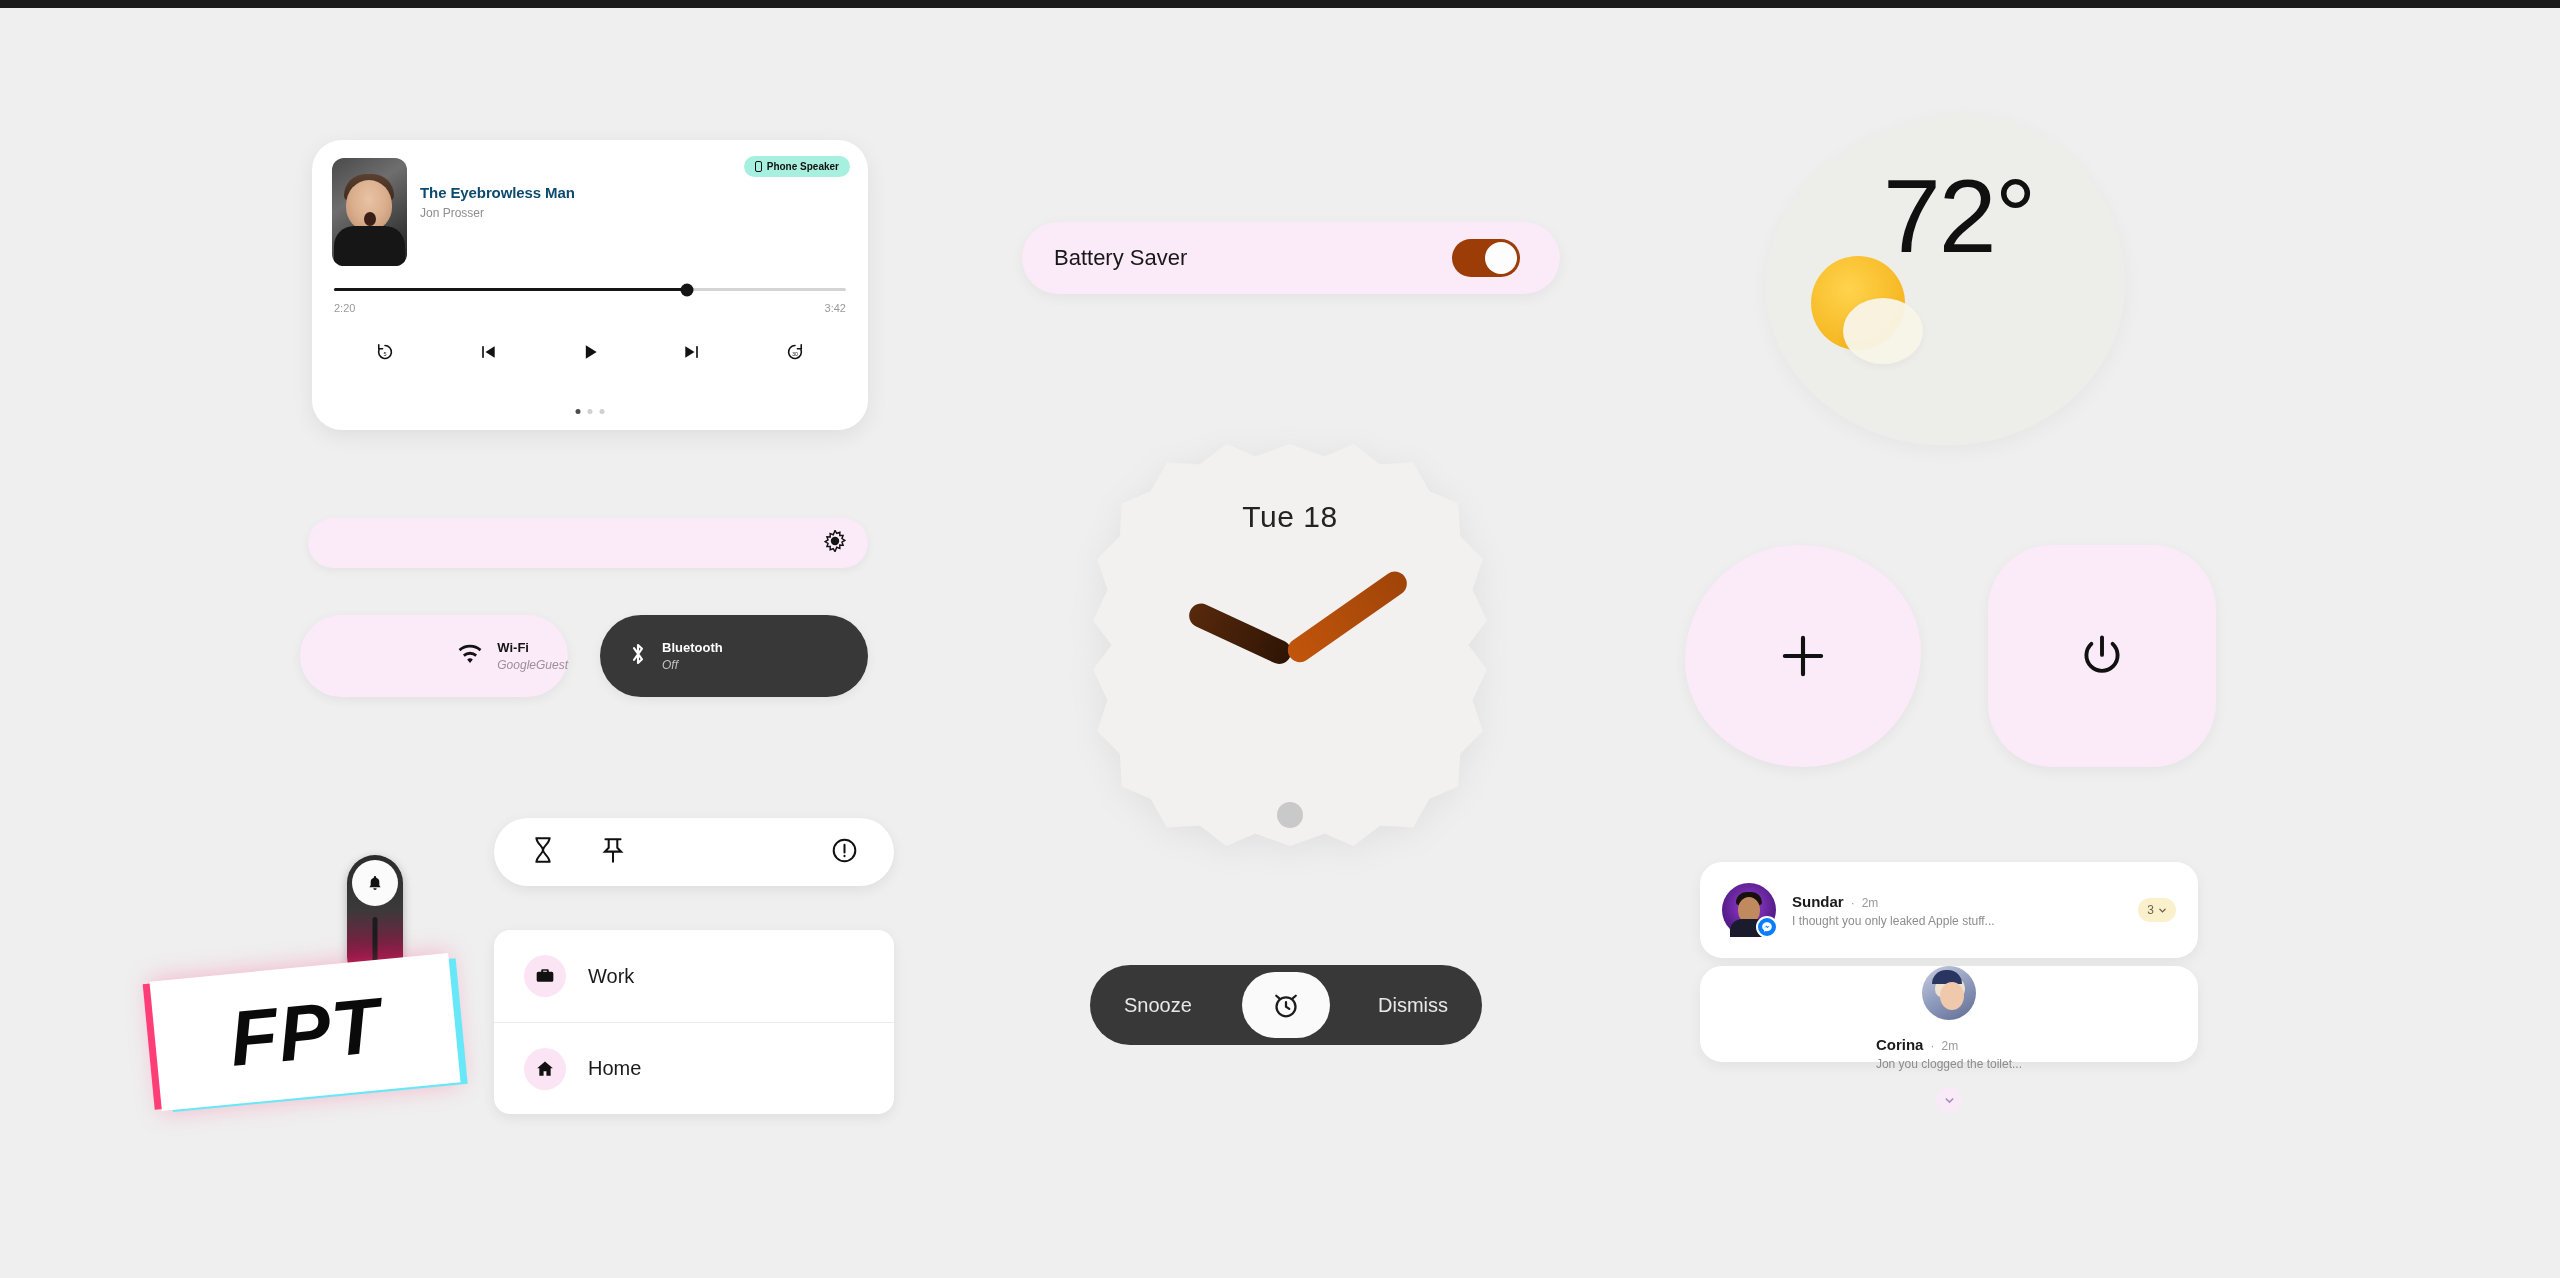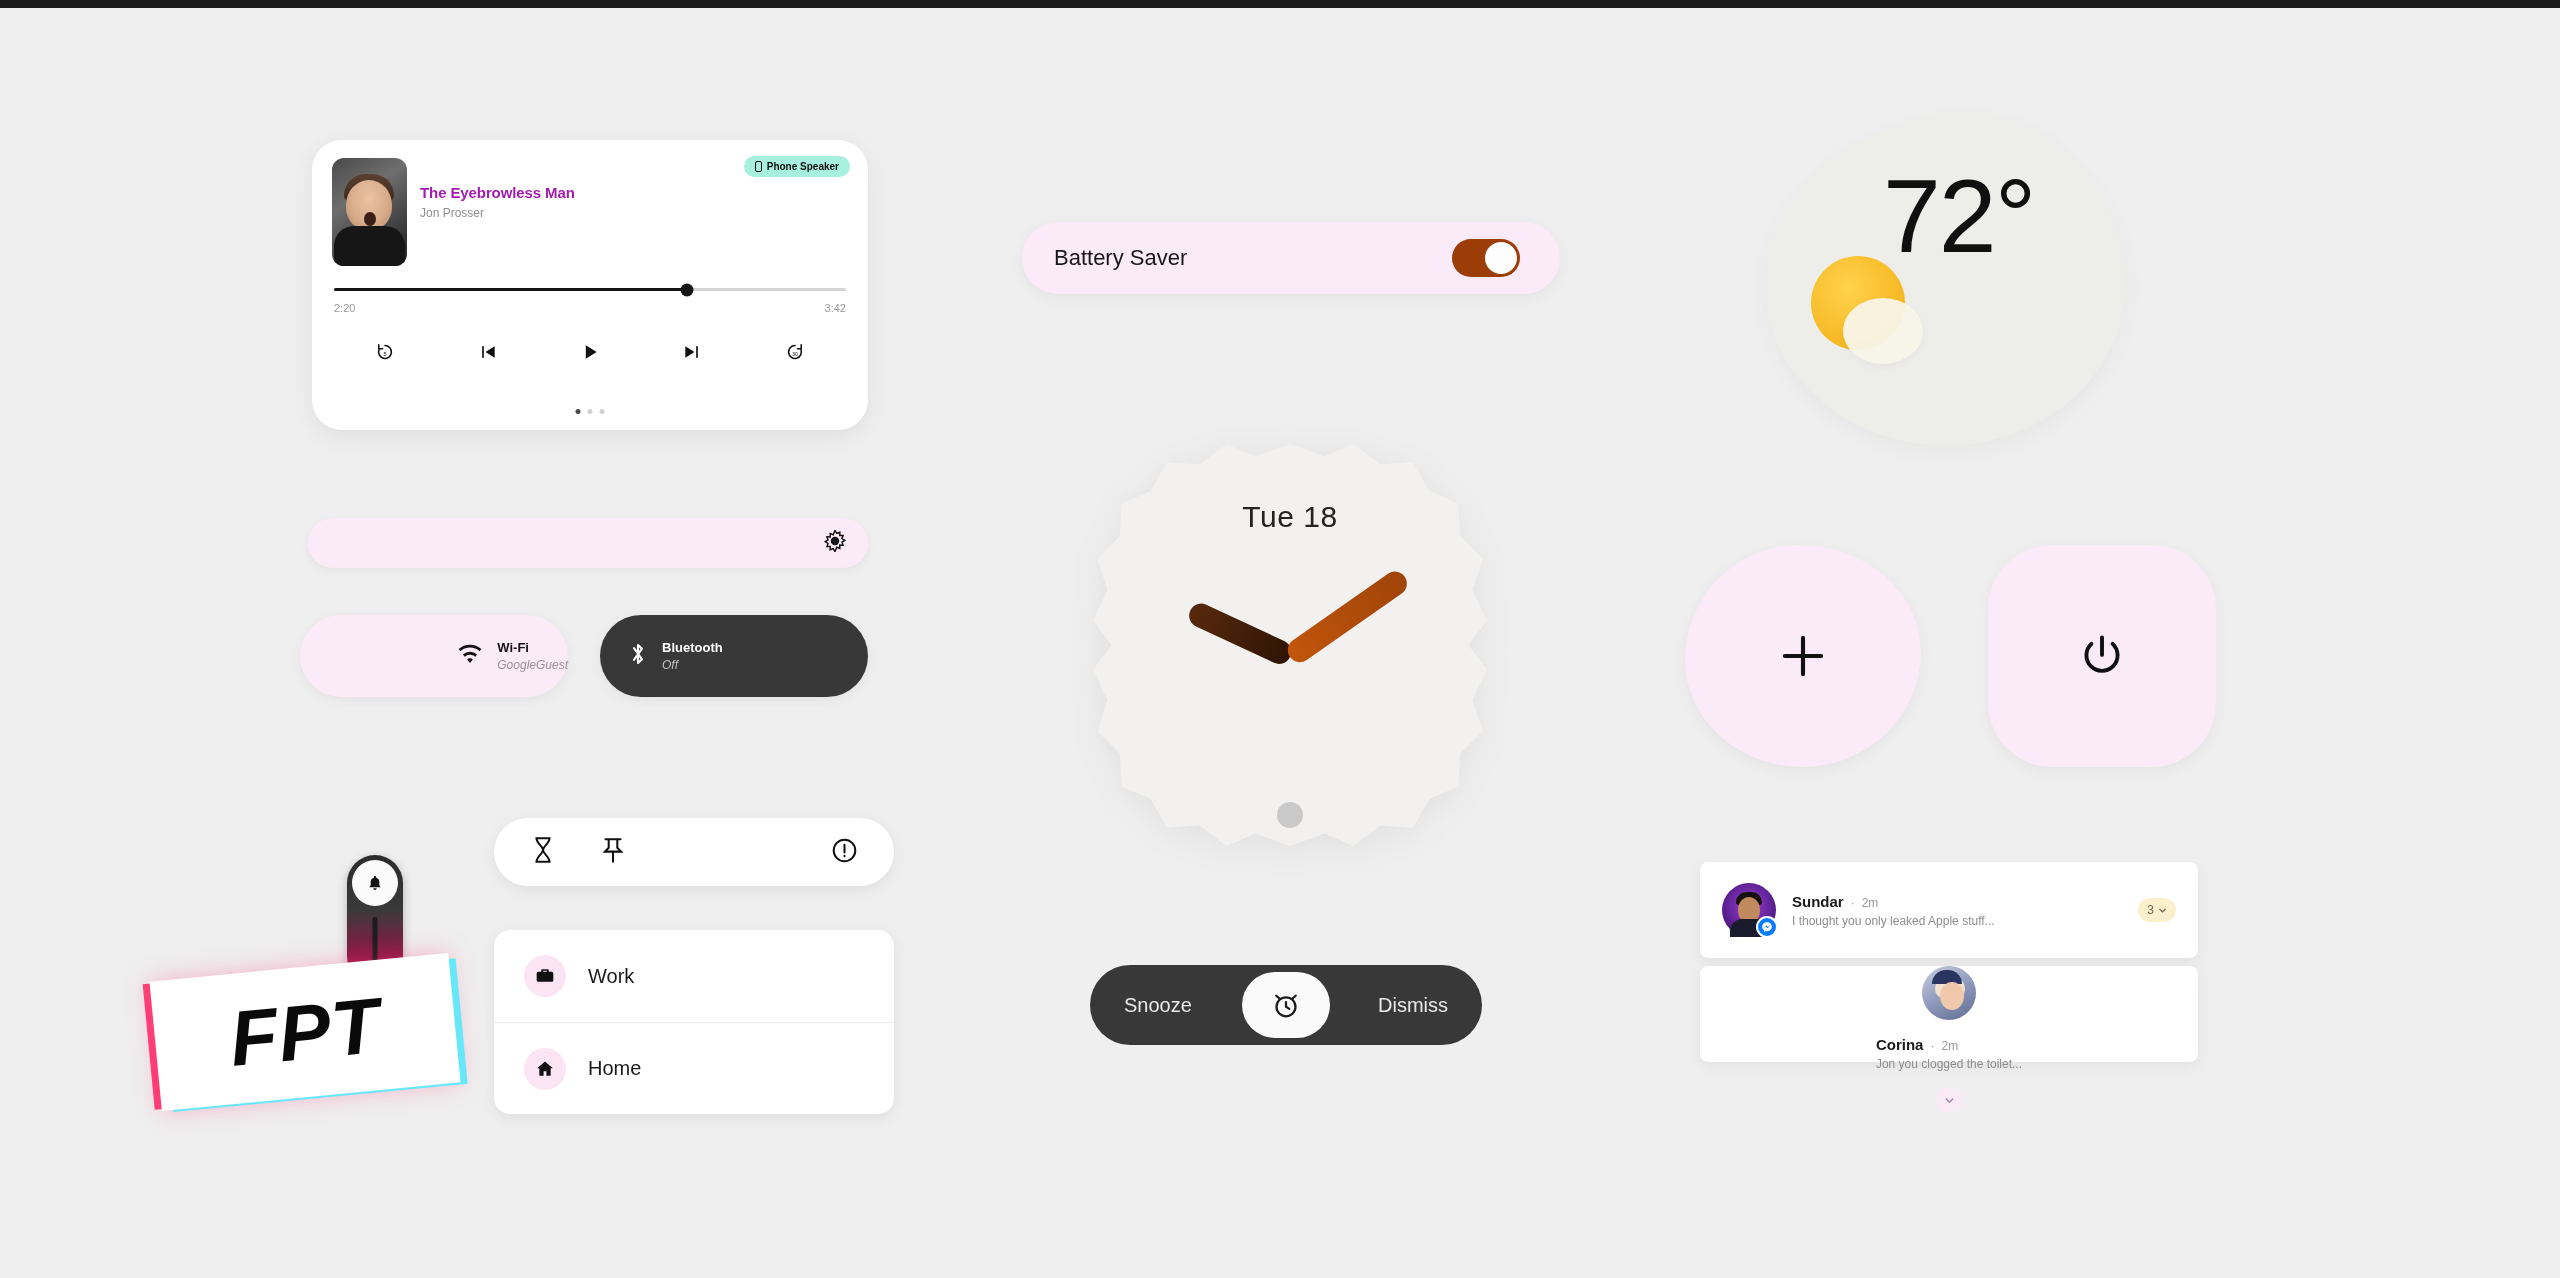--- a/index.html
+++ b/index.html
@@ -36,21 +36,21 @@
   }
   .album-art .mouth {
     position:absolute; left: 32px; top: 54px; width: 12px; height: 14px;
     border-radius: 50%; background:#3a1f18;
   }
   .album-art .body {
     position:absolute; left: 2px; bottom: 0; width: 71px; height: 40px;
     border-radius: 20px 20px 0 0; background:#161616;
   }
   .media-meta { position:absolute; left: 108px; top: 44px; }
-  .media-title { font-size: 15px; font-weight: 700; color:#a21caf; letter-spacing:-0.1px; }
+  .media-title { font-size: 15px; font-weight: 700; color:#0c4a6e; letter-spacing:-0.1px; }
   .media-artist { font-size: 12px; color:#8e8e8e; margin-top: 5px; }
   .speaker-chip {
     position:absolute; right: 18px; top: 16px; height: 21px;
     background:#a7f0e0; border-radius: 11px;
     display:flex; align-items:center; gap:5px; padding: 0 11px;
     font-size: 10px; font-weight: 700; color:#12110f;
   }
   .phone-glyph { width: 7px; height: 11px; border: 1.3px solid #12110f; border-radius: 2px; }
 
   .progress-wrap { position:absolute; left: 22px; top: 148px; width: 512px; }
@@ -197,21 +197,21 @@
     display:flex; align-items:center; justify-content:center;
     box-shadow: 0 4px 14px rgba(0,0,0,0.05);
   }
   .btn-plus { left: 1685px; top: 545px; width: 236px; height: 222px;
               border-radius: 48% 52% 50% 50% / 52% 48% 52% 48%; }
   .btn-power { left: 1988px; top: 545px; width: 228px; height: 222px; border-radius: 64px; }
 
   
   .notifs { position:absolute; left: 1700px; top: 862px; width: 498px; }
   .notif {
-    background:#ffffff; border-radius: 8px; height: 96px;
+    background:#ffffff; border-radius: 22px; height: 96px;
     display:flex; align-items:center; padding: 0 22px 0 22px; gap: 16px;
     box-shadow: 0 4px 14px rgba(0,0,0,0.06);
   }
   .notif + .notif { margin-top: 8px; flex-direction: column; }
   .avatar { position:relative; width: 54px; height: 54px; border-radius: 50%; flex: 0 0 54px; overflow: visible; }
   .av-sundar { background: radial-gradient(circle at 50% 42%, #9b3fd6 0%, #5a1f8f 60%, #3b1168 100%); }
   .av-sundar .fc { position:absolute; left:16px; top:14px; width:22px; height:26px; border-radius:50% 50% 46% 46%; background:#c08a5e; }
   .av-sundar .hr { position:absolute; left:14px; top:9px; width:26px; height:13px; border-radius:13px 13px 3px 3px; background:#17110d; }
   .av-sundar .bd { position:absolute; left:8px; bottom:0; width:38px; height:18px; border-radius:12px 12px 0 0; background:#1b1b2e; }
   .av-corina { background: linear-gradient(150deg,#c9cfe2 0%, #8f9bbd 50%, #5e6b91 100%); }

